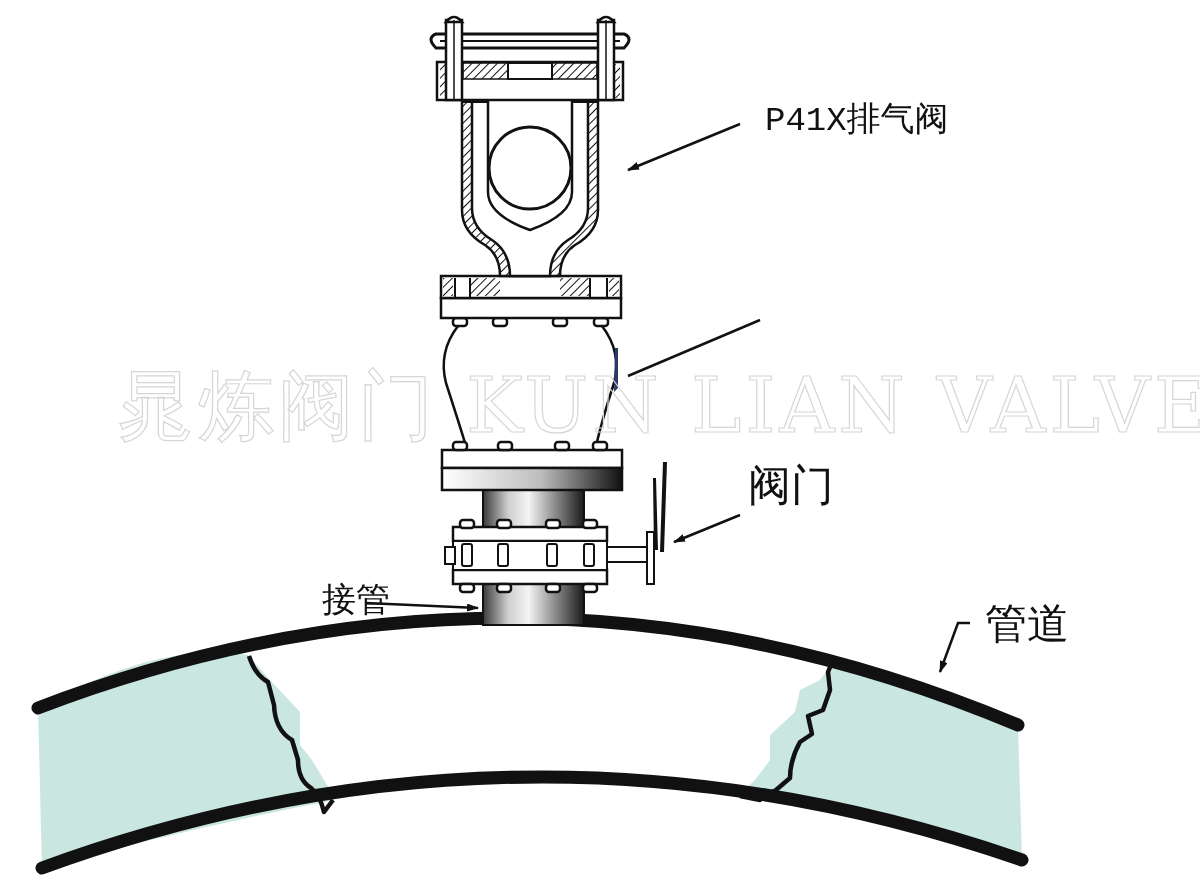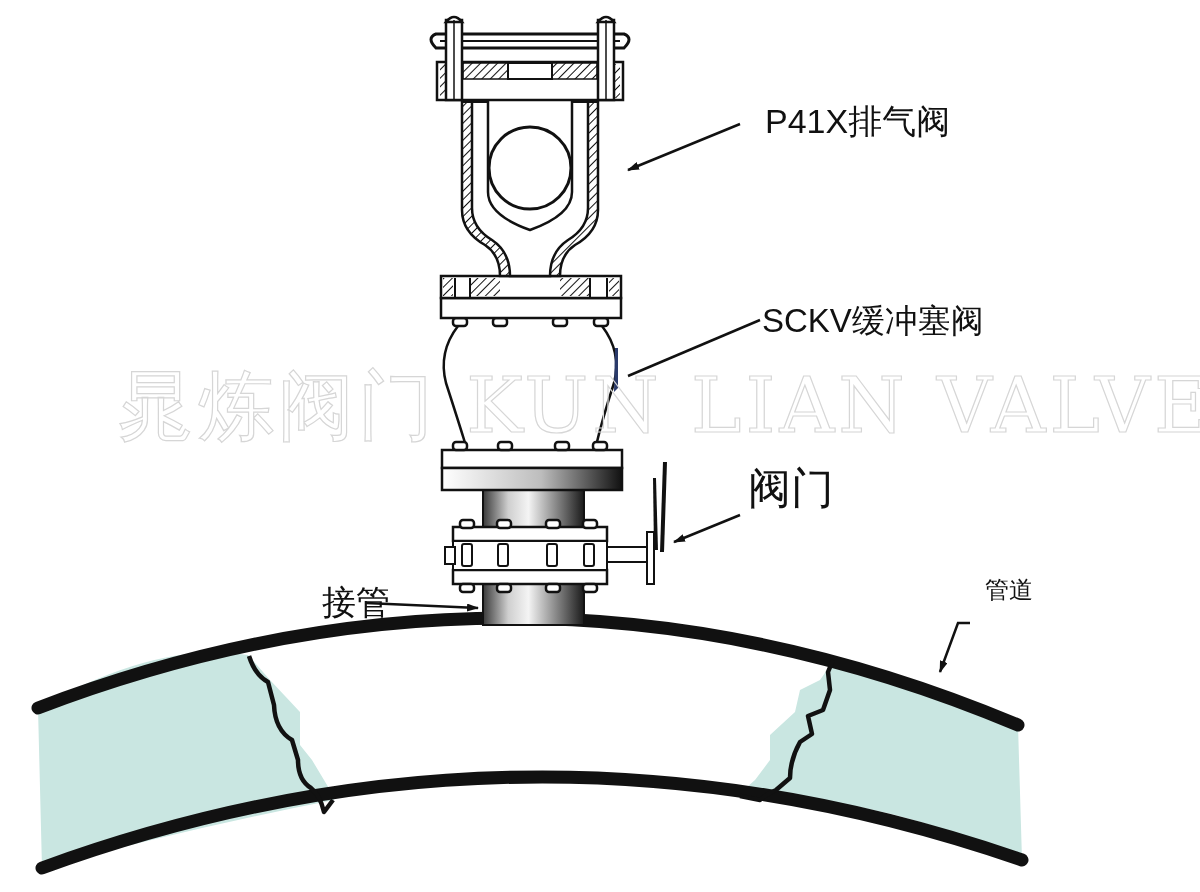--- a/index.html
+++ b/index.html
@@ -1,29 +1,29 @@
 <!DOCTYPE html>
 <html><head>
 <meta charset="utf-8">
 <style>
   html, body { margin: 0; padding: 0; background: #ffffff; }
   #stage { position: relative; width: 1200px; height: 892px; overflow: hidden; background: #ffffff; }
   svg { position: absolute; left: 0; top: 0; }
   .label {
     position: absolute;
-    font-family: Liberation Sans, sans-serif;
+    font-family: Liberation Mono, monospace;
     color: #111111;
     white-space: nowrap;
     line-height: 1;
   }
   .lbl-exhaust { left: 765px; top: 104px; font-size: 34px; }
   .lbl-buffer  { left: 762px; top: 304px; font-size: 33px; }
   .lbl-gate    { left: 748px; top: 467px; font-size: 43px; }
   .lbl-nozzle  { left: 278px; top: 585px; font-size: 34px; margin-left: 44px; }
-  .lbl-pipe    { left: 985px; top: 578px; font-size: 24px; }
+  .lbl-pipe    { left: 985px; top: 606px; font-size: 42px; }
   .watermark {
     position: absolute;
     left: 118px; top: 368px;
     font-family: "DejaVu Serif", "Liberation Serif", serif;
     font-size: 76px;
     letter-spacing: 4px;
     color: transparent;
     -webkit-text-stroke: 1.2px #d6d6d6;
     white-space: nowrap;
     line-height: 1;
@@ -188,17 +188,16 @@
       <line x1="760" y1="320" x2="628" y2="376"></line>
       <line x1="740" y1="515" x2="674" y2="542" marker-end="url(#arrow)"></line>
       <line x1="366" y1="603" x2="478" y2="608" marker-end="url(#arrow)"></line>
       <path d="M970,623 L958,623 L940,672" marker-end="url(#arrow)"></path>
     </g>
   </svg>
 
   <div class="watermark">晁炼阀门  KUN LIAN VALVE</div>
 
   <div class="label lbl-exhaust">P41X排气阀</div>
-  <div class="label lbl-buffer">SCKV缓冲塞阀</div>
   <div class="label lbl-gate">阀门</div>
   <div class="label lbl-nozzle">接管</div>
   <div class="label lbl-pipe">管道</div>
 </div>
 
 </body></html>

